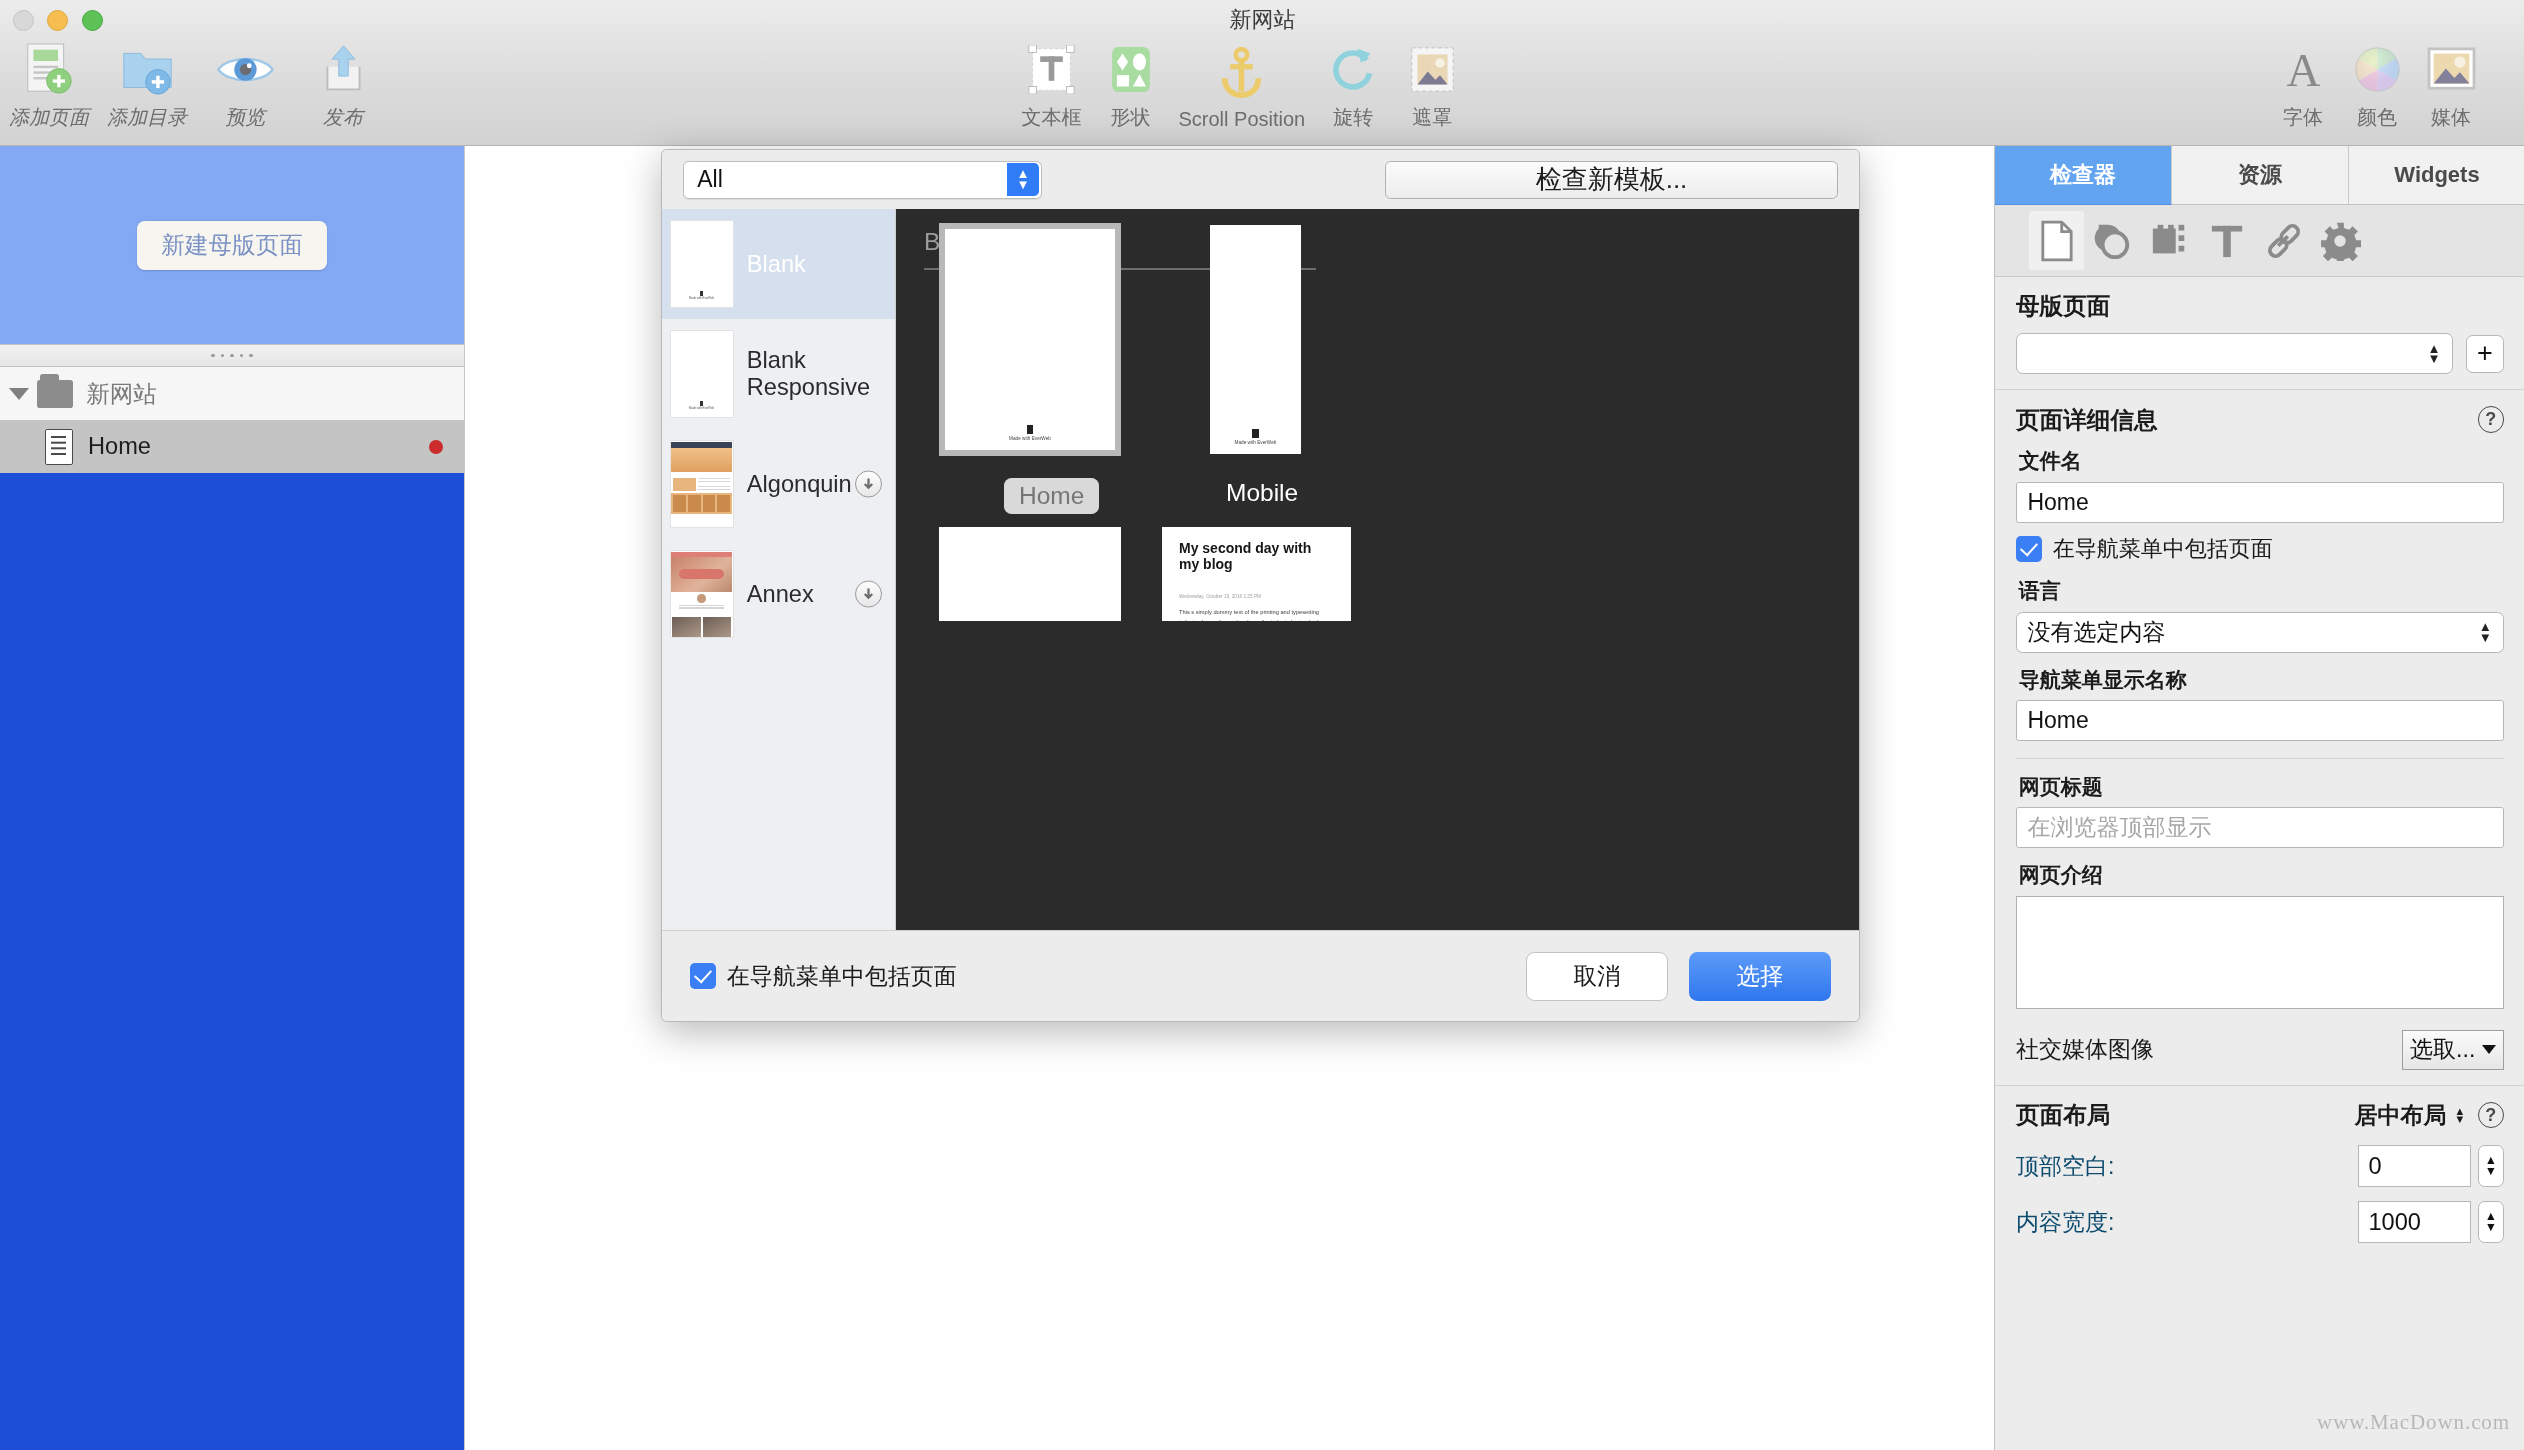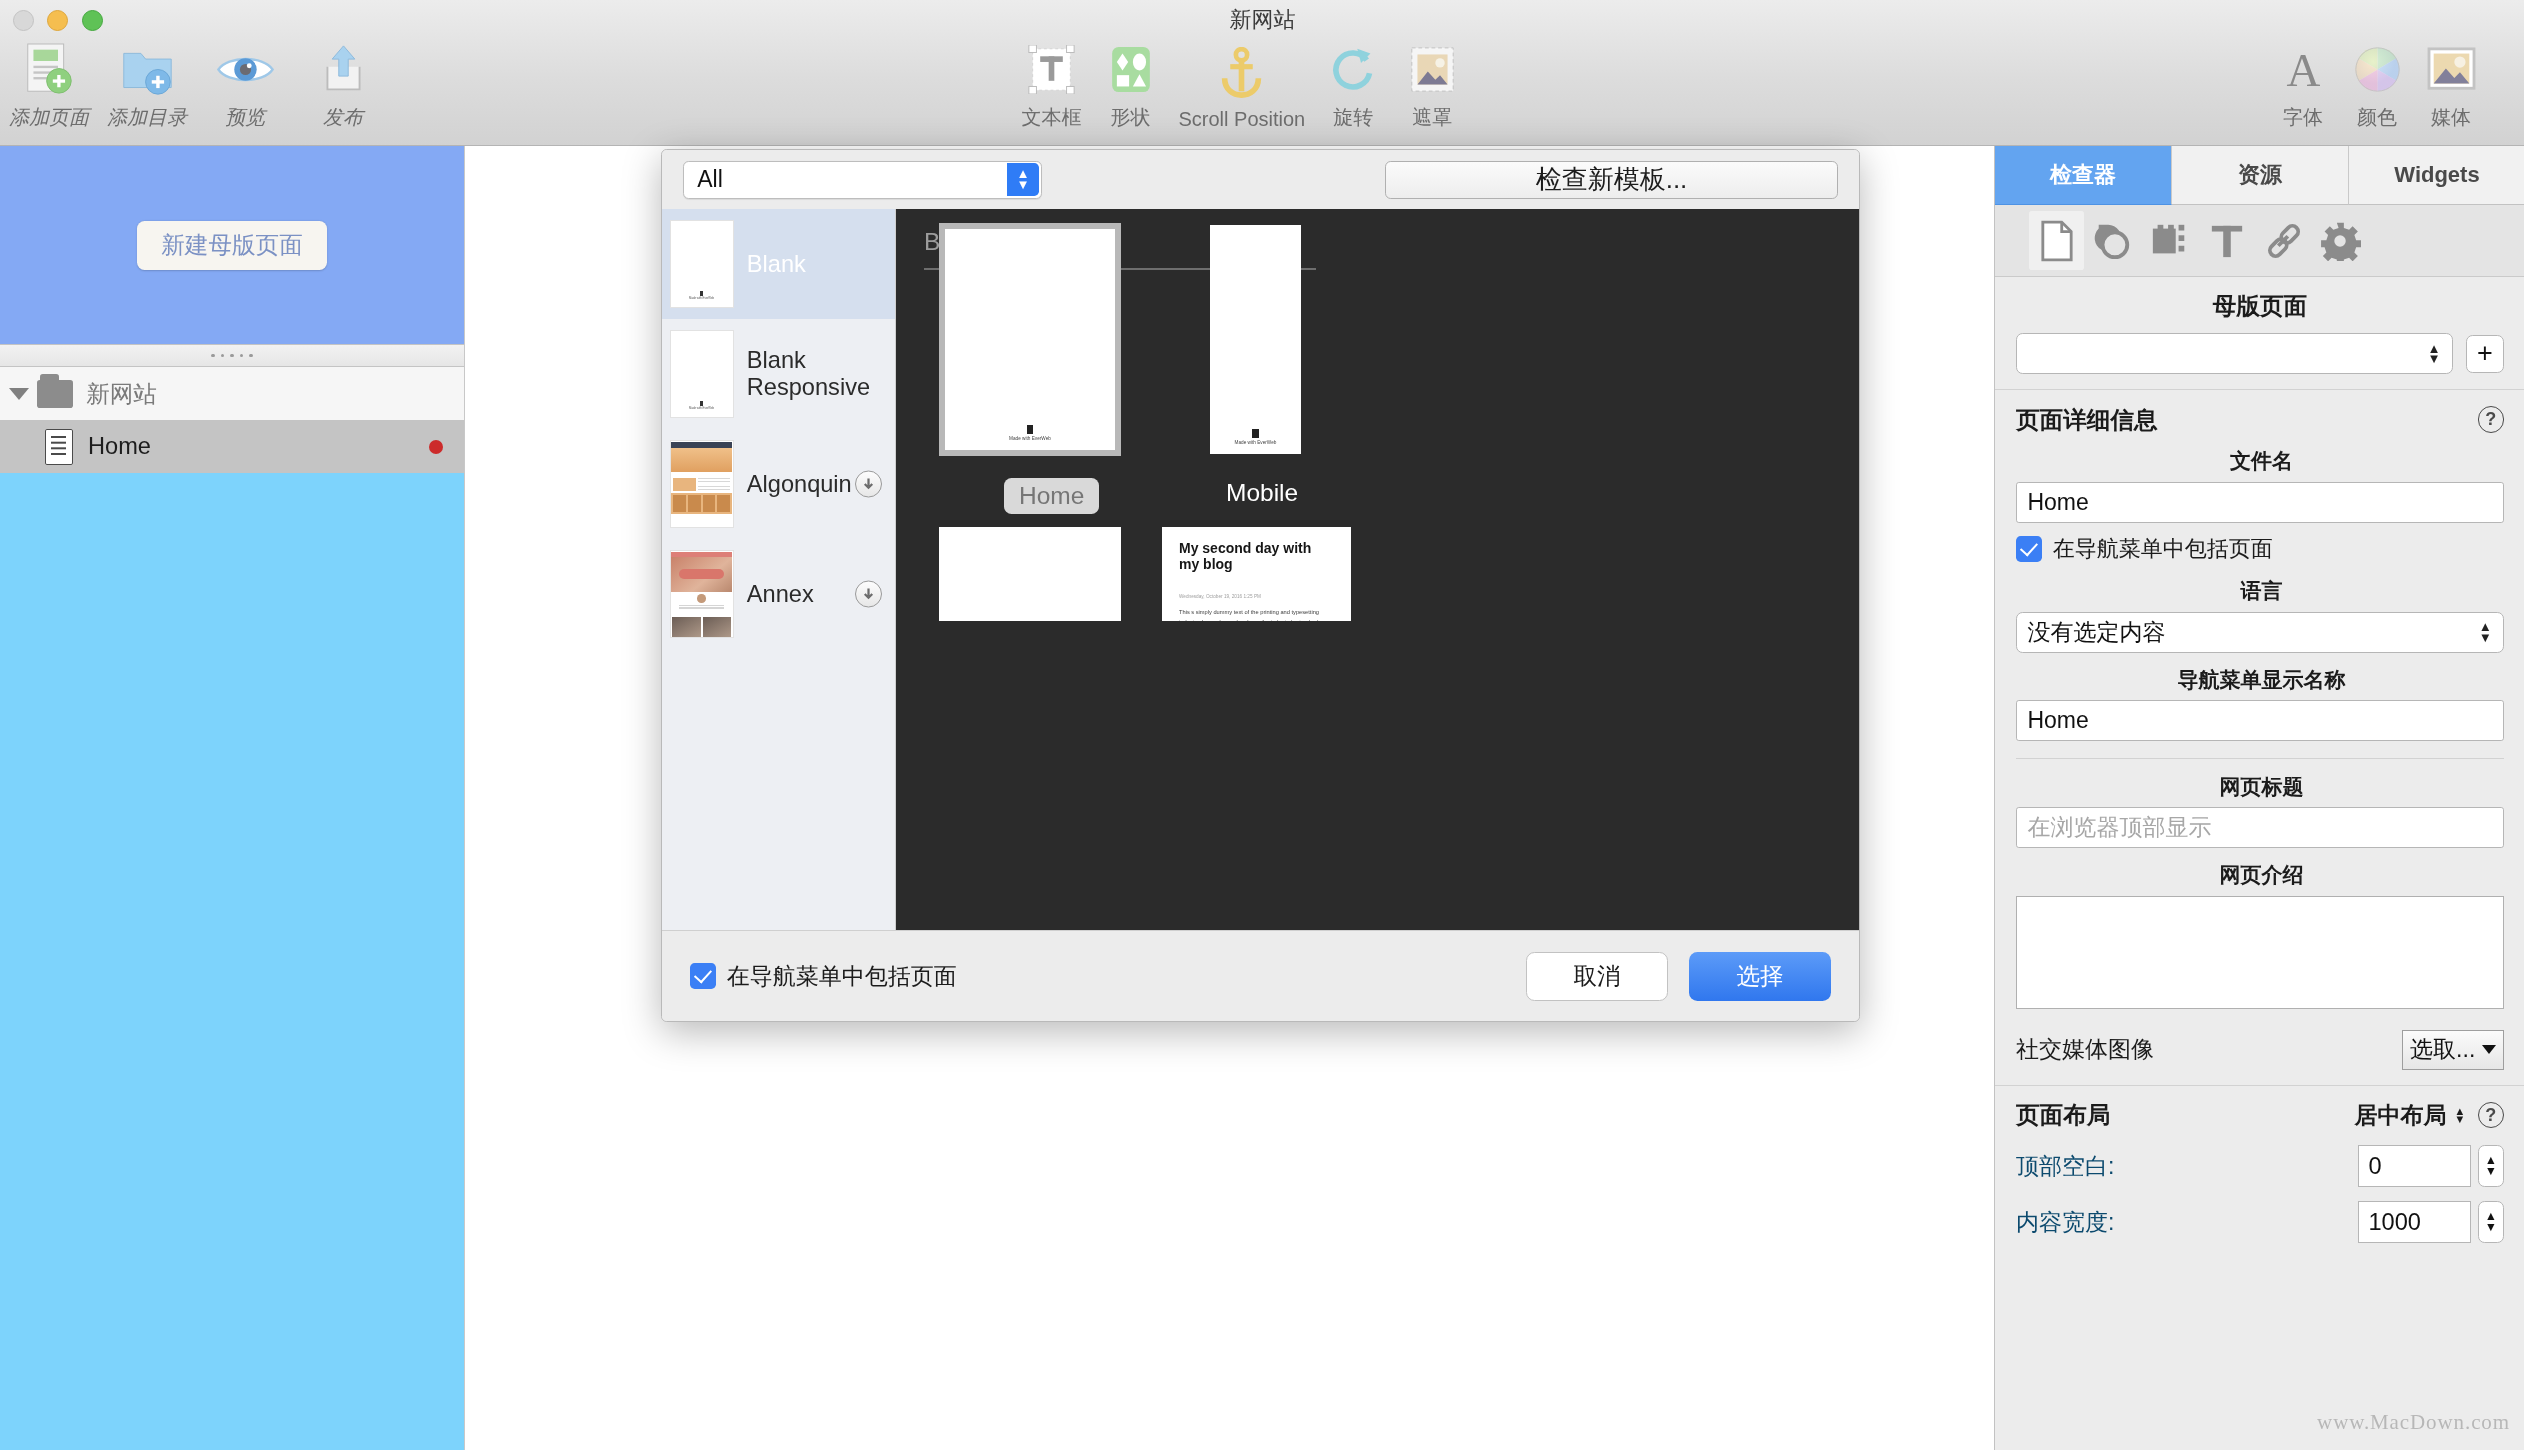--- a/index.html
+++ b/index.html
@@ -40,21 +40,21 @@
 
   #tb-left { top:40px; left:0;font-style:italic; }
   #tb-center { top:40px; left:1012px; }
   #tb-right { top:40px; left:2266px; }
   #tb-center .tb-item { width:auto; min-width:79px; padding:0 8.5px; }
   #tb-right .tb-item { width:auto; min-width:74px; padding:0 9.4px; }
 
   
   #sidebar {
     position:absolute; top:146px; left:0; width:465px; height:1304px;
-    background:#7dd3fc; border-right:0.9px solid #c8c8c8;
+    background:#1d4ed8; border-right:0.9px solid #c8c8c8;
   }
   #master-area {
     position:relative; height:198px; background:#84a9f4;
     display:flex; align-items:center; justify-content:center;
   }
   #master-btn {
     background:#f7f5f0; border-radius:7.6px; padding:8.5px 24.5px;
     font-size:23.6px; color:#7b91c4; box-shadow:0 0.9px 1.9px rgba(0,0,0,.18);
   }
   #splitter {
@@ -224,21 +224,21 @@
   .insp-tab.active { background:#63a4f0; color:#fff; border-bottom-color:#4d92e4; }
 
   #insp-icons {
     height:72px; display:flex; align-items:center; gap:1.9px; padding-left:34px;
     background:#e4e4e4; border-bottom:0.9px solid #cacaca;
   }
   .insp-ico { width:55px; height:59px; display:flex; align-items:center; justify-content:center; }
   .insp-ico.active { background:#f0f0f0; border-radius:2.8px; }
 
   .insp-scroll { flex:1; overflow:hidden; }
-  .sec { padding:13.2px 21px 15px;text-align:center; }
+  .sec { padding:13.2px 21px 15px; }
   .sec + .sec { border-top:0.9px solid #d2d2d2; }
   .sec-title { font-size:23.6px; color:#1b1b1b; font-weight:bold; margin-bottom:11.3px; }
   .sec-title.row { display:flex; align-items:center; justify-content:space-between; }
   .fld-label { font-size:21px; color:#1b1b1b; font-weight:bold; margin:0 0 6.6px 2.8px; }
   .txt-input {
     width:100%; height:41px; background:#fff; border:0.9px solid #b6b6b6; border-radius:2.8px;
     display:flex; align-items:center; padding-left:10.4px; font-size:23px; color:#111;
   }
   .txt-input.placeholder { color:#a7a7a7; }
   .sel-input {

